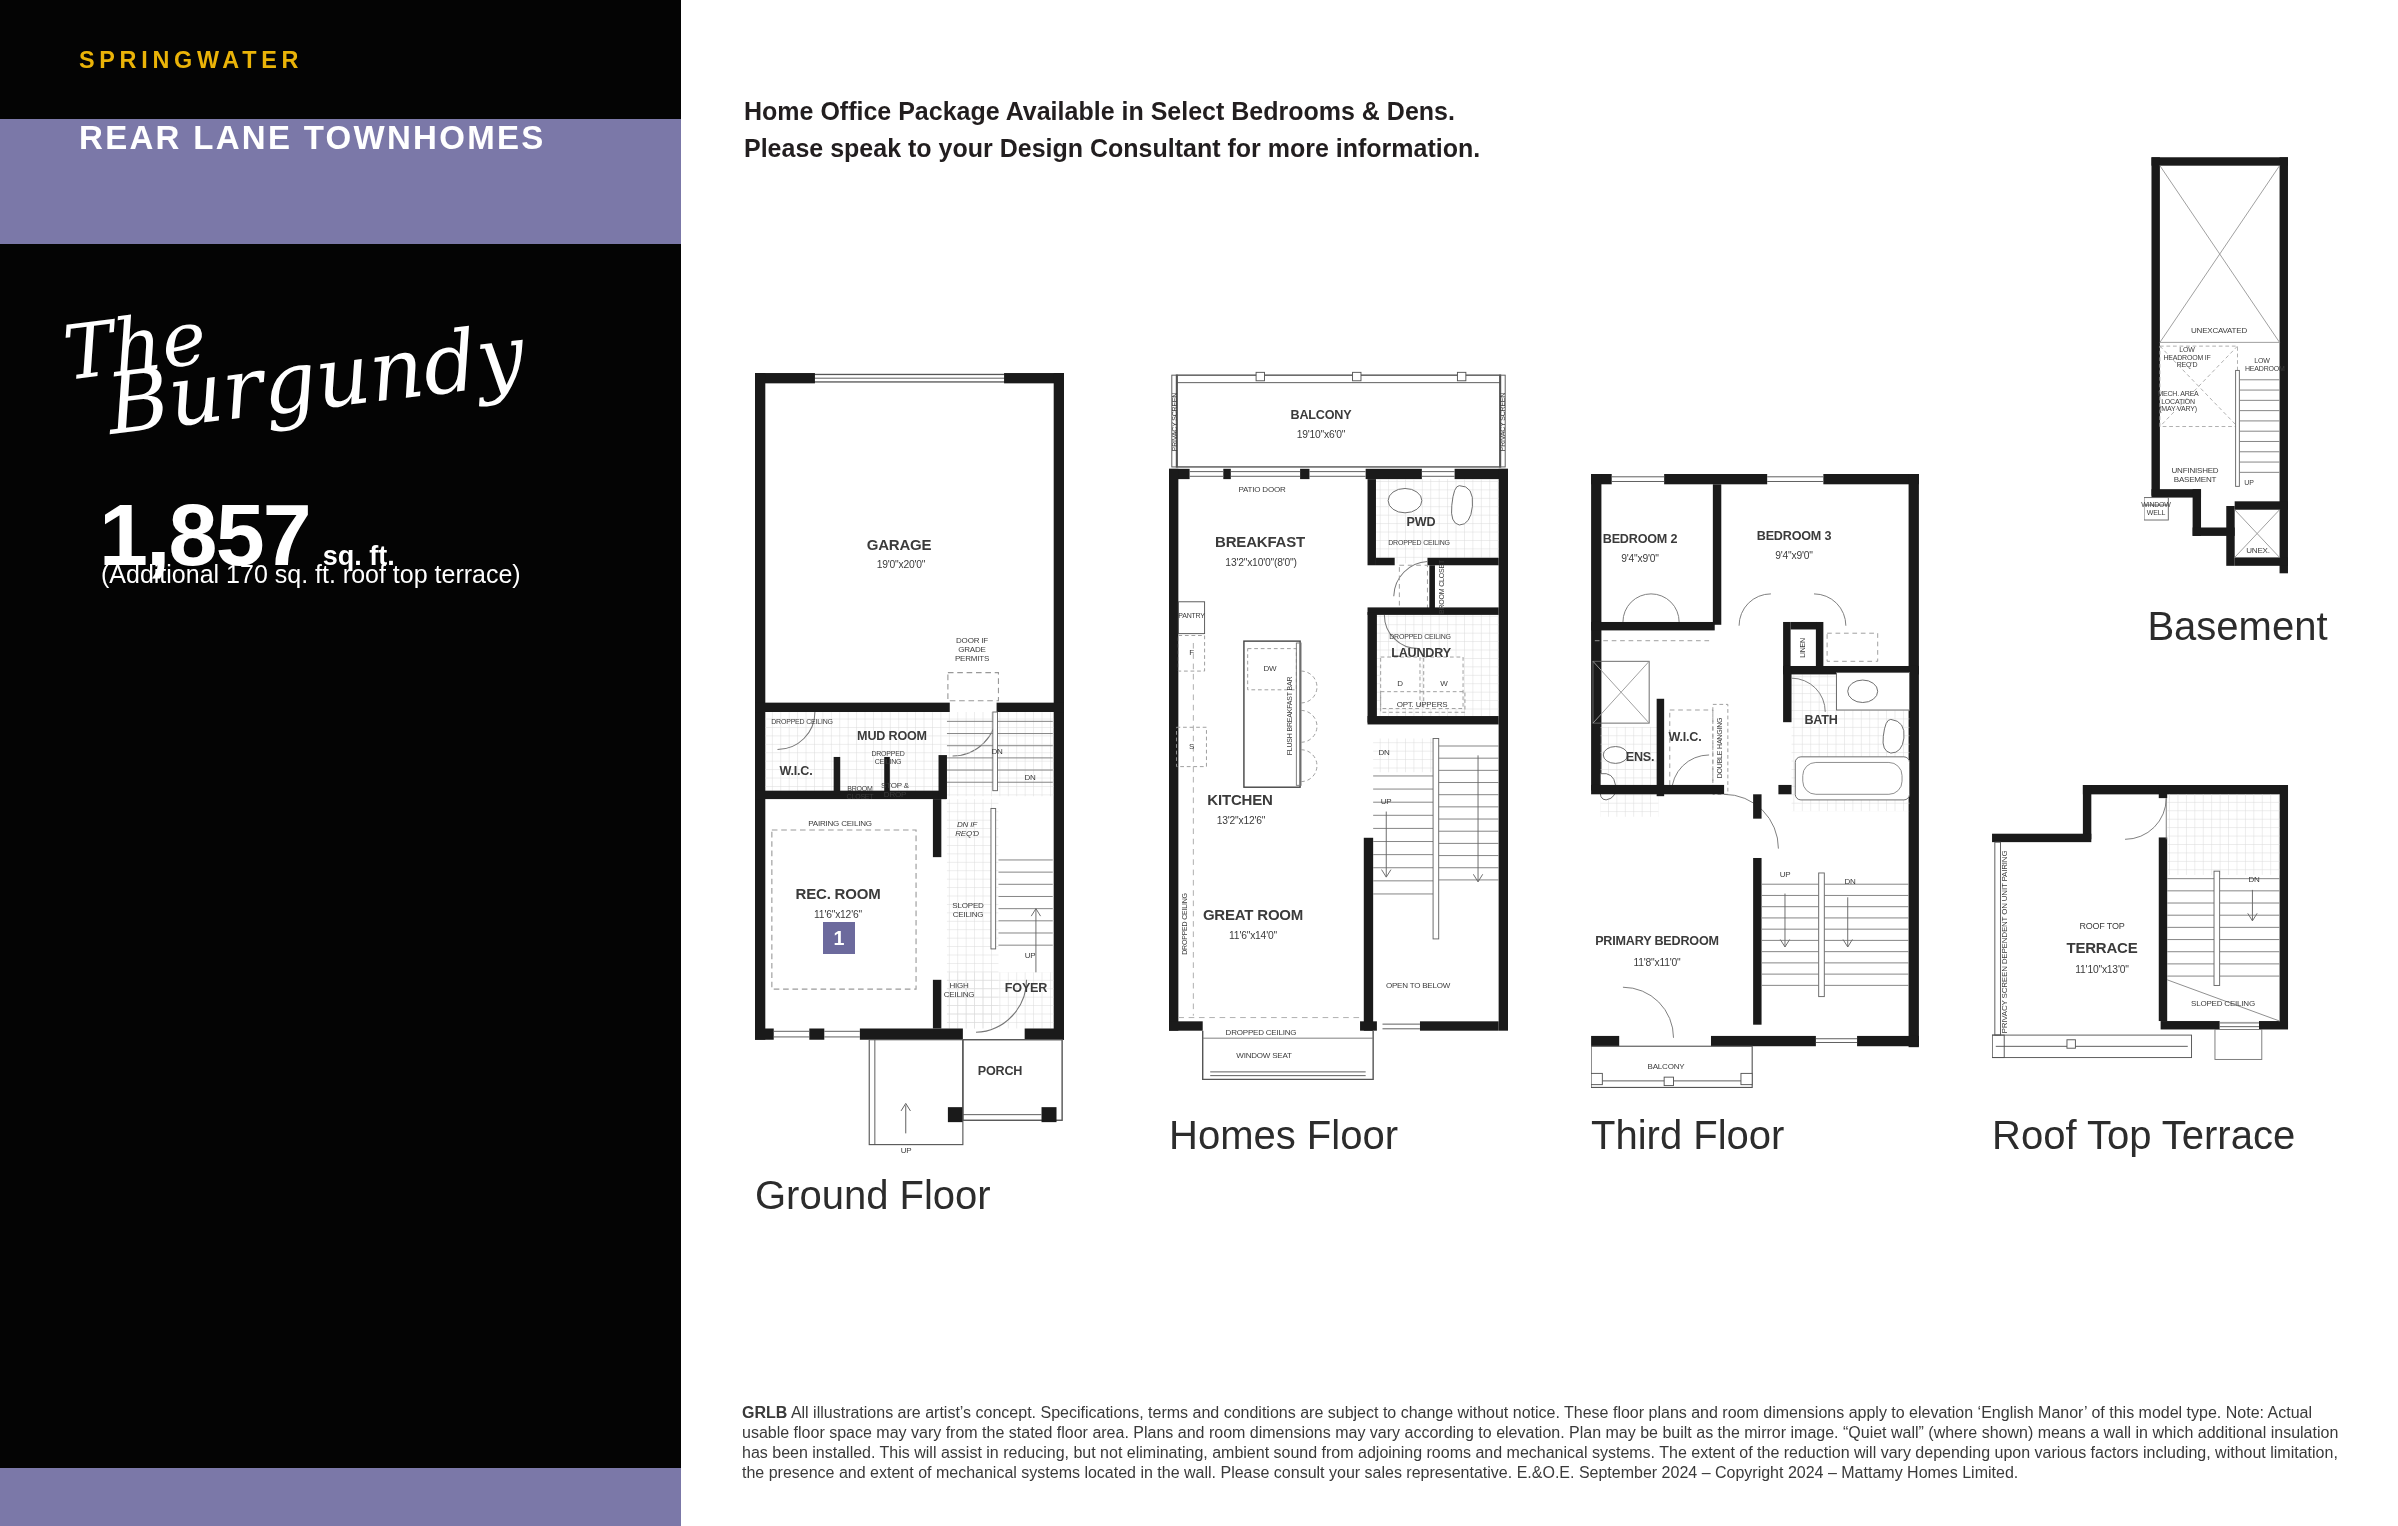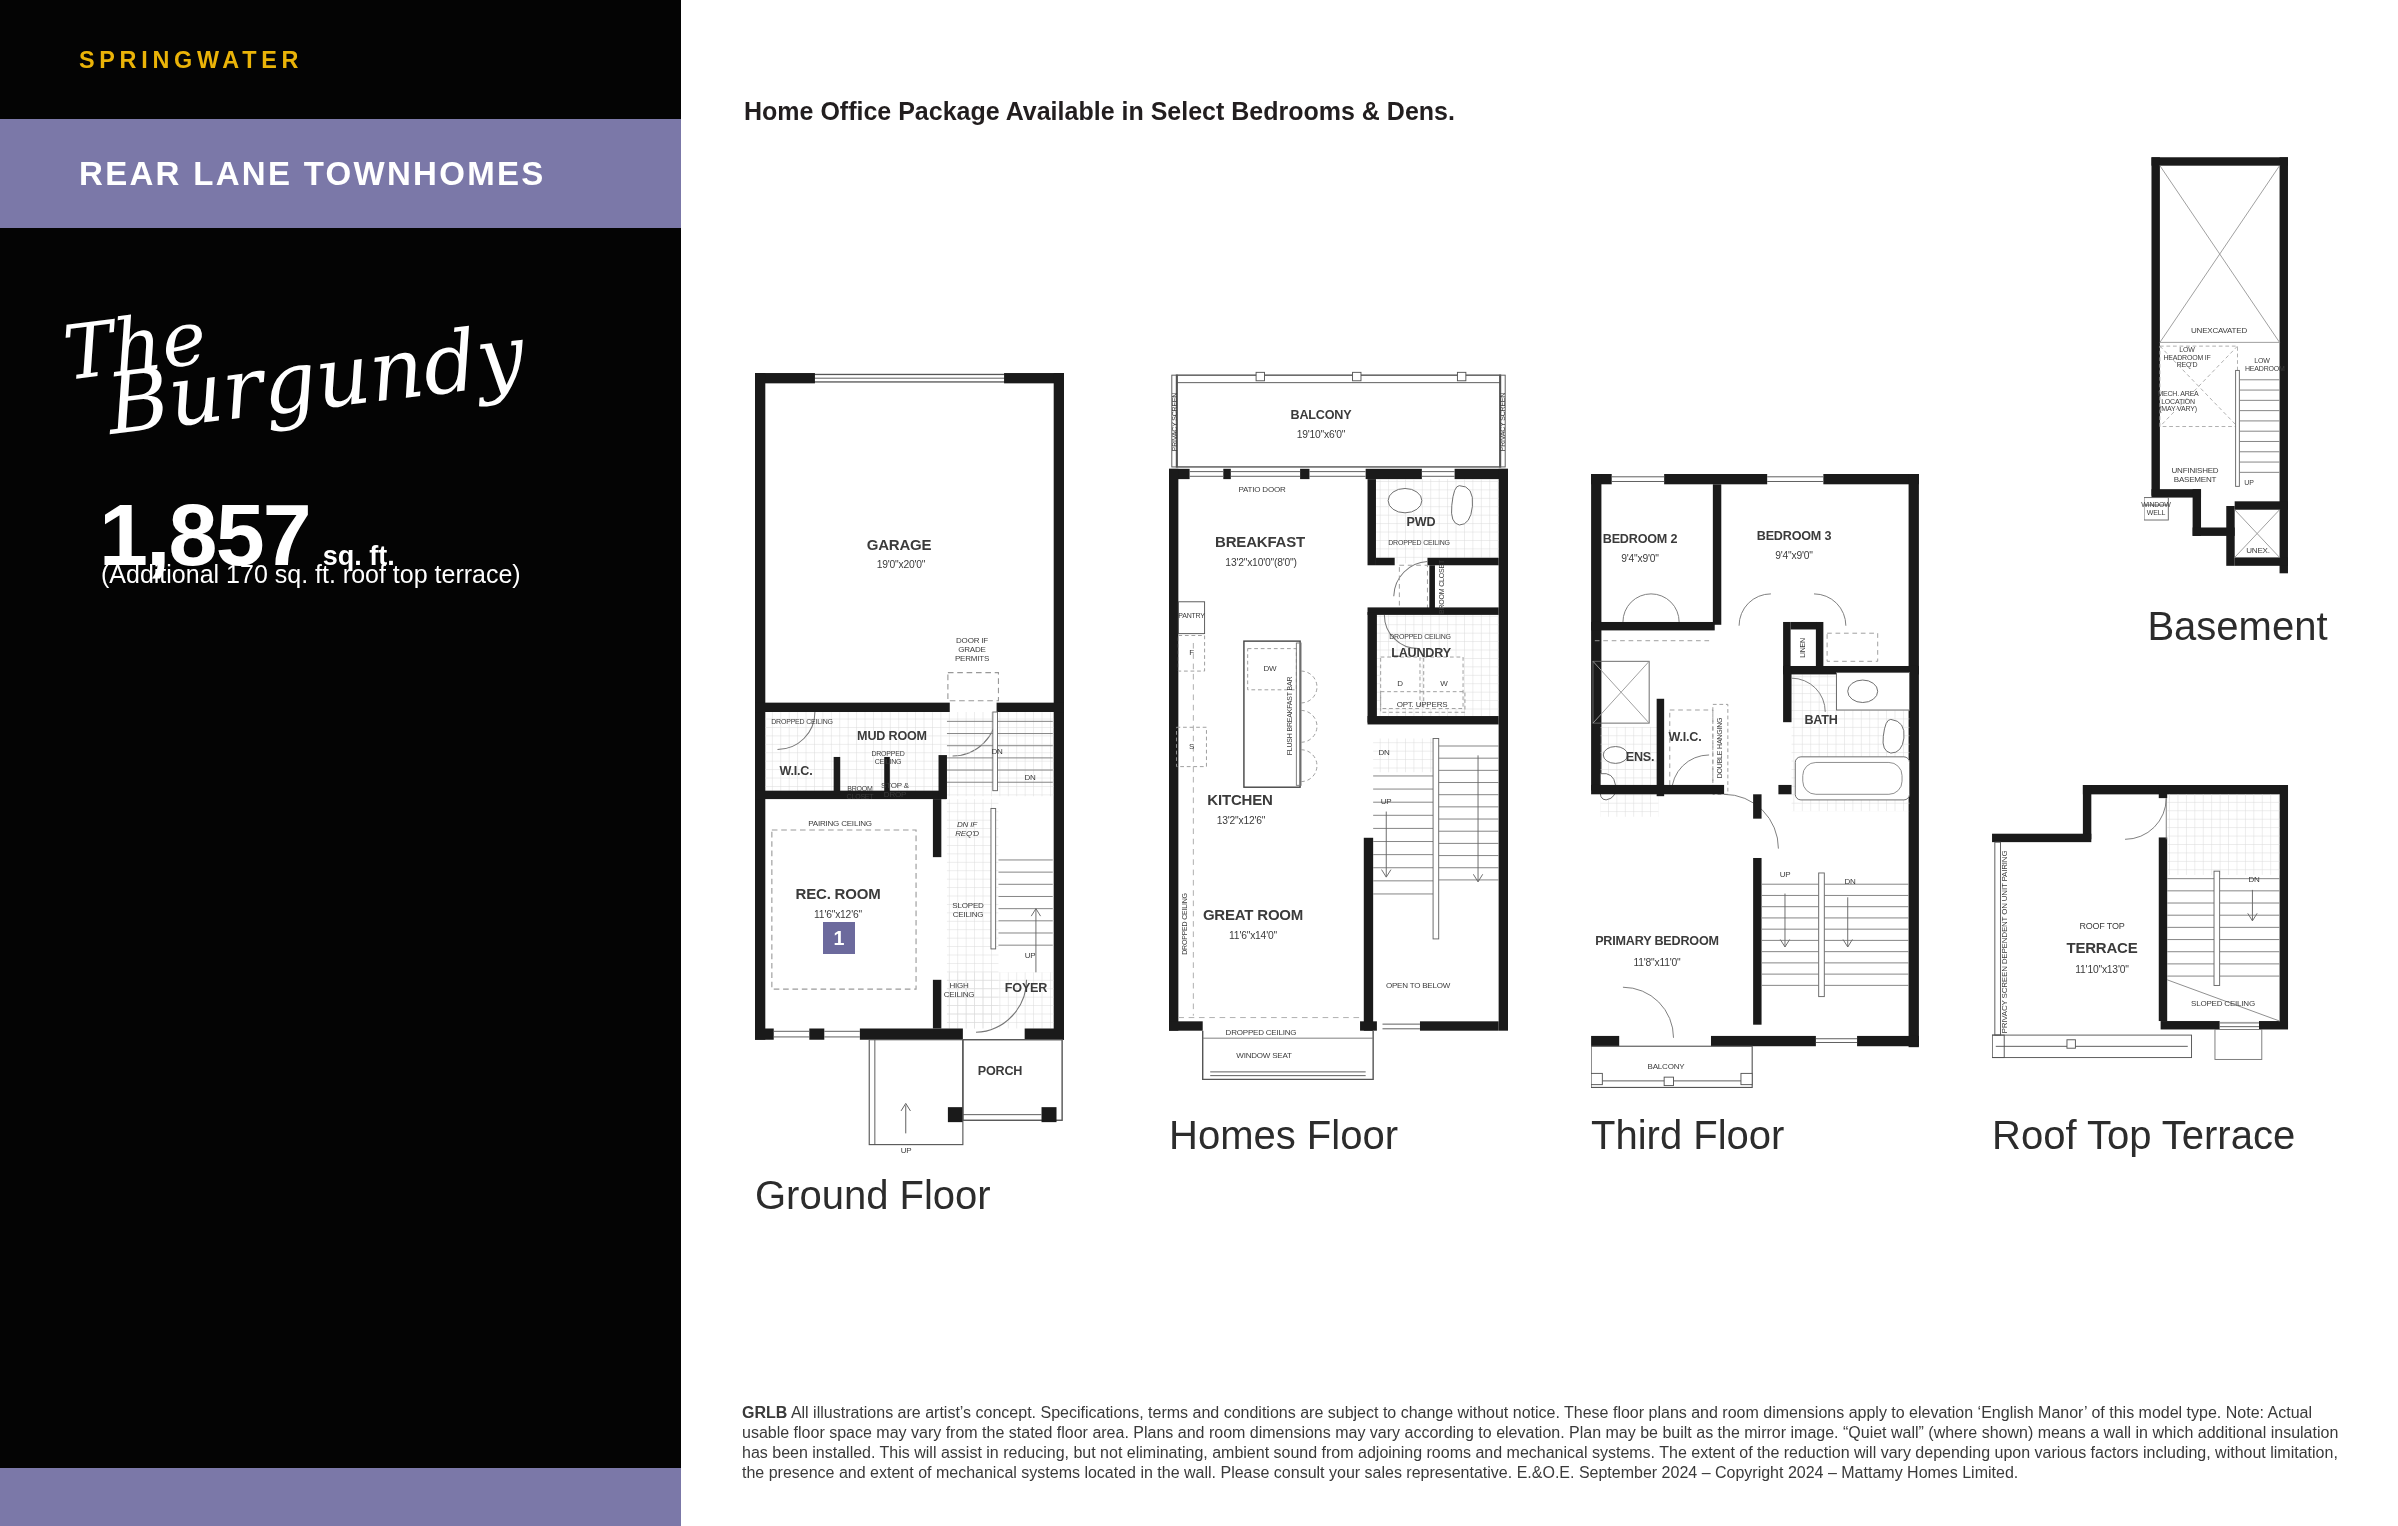--- a/index.html
+++ b/index.html
@@ -1,21 +1,21 @@
 <!DOCTYPE html>
 <html style="--accent: #7b78a8; --badge: #6c6a9d; --wall: #1a1a1a;font-size:15px"><head>
 <meta charset="utf-8">
 <style>
   html,body{margin:0;padding:0;background:#888;}
   .page{position:relative;width:2399px;height:1526px;background:#ffffff;overflow:hidden;
         font-family:"Liberation Sans",sans-serif;color:#2d2d2d;}
   
   .sidebar{position:absolute;left:0;top:0;width:681px;height:1526px;background:#040404;}
   .brand{position:absolute;left:79px;top:47px;color:#eab308;font-size:23.4px;font-weight:bold;letter-spacing:4.7px;white-space:nowrap;}
-  .band{position:absolute;left:0;top:119px;width:681px;height:109px;background:var(--accent,#7b78a8);display:flex;align-items:center;}
+  .band{position:absolute;left:0;top:119px;width:681px;height:125px;background:var(--accent,#7b78a8);display:flex;align-items:flex-start;}
   .band-text{margin-left:79px;color:#fff;font-size:33px;font-weight:bold;letter-spacing:2.3px;white-space:nowrap;}
   .model{position:absolute;left:66px;top:289px;color:#fff;transform:rotate(-7deg);
          font-family:"DejaVu Serif",serif;font-style:italic;line-height:1;}
   .model-l1{font-size:75px;}
   .model-l2{font-size:84px;margin-left:37px;margin-top:-24px;}
   .area{position:absolute;left:99px;top:468px;color:#fff;display:flex;align-items:baseline;gap:13px;}
   .area-num{font-size:88px;font-weight:bold;letter-spacing:-1.9px;margin-top:16px;}
   .area-unit{font-size:27px;font-weight:bold;}
   .area-note{position:absolute;left:101px;top:560px;color:#fff;font-size:25px;}
   .bottom-strip{position:absolute;left:0;top:1468px;width:681px;height:58px;background:var(--accent,#7b78a8);}
@@ -61,20 +61,21 @@
     <div class="area">
       <span class="area-num">1,857</span>
       <span class="area-unit">sq. ft.</span>
     </div>
     <div class="area-note">(Additional 170 sq. ft. roof top terrace)</div>
     <div class="bottom-strip"></div>
   </div>
 
   <div class="header">
     <div>Home Office Package Available in Select Bedrooms &amp; Dens.</div>
+    <div>Please speak to your Design Consultant for more information.</div>
   </div>
 
   <div class="plan" style="left:755px;top:373px;width:309px;height:796px;">
     <svg width="309" height="796" viewBox="0 0 330 850">
       <defs>
         <pattern id="g9" width="9" height="9" patternUnits="userSpaceOnUse">
           <path d="M9 0H0V9" fill="none" stroke="#d9d9d9" stroke-width="1"></path>
         </pattern>
       </defs>
 

